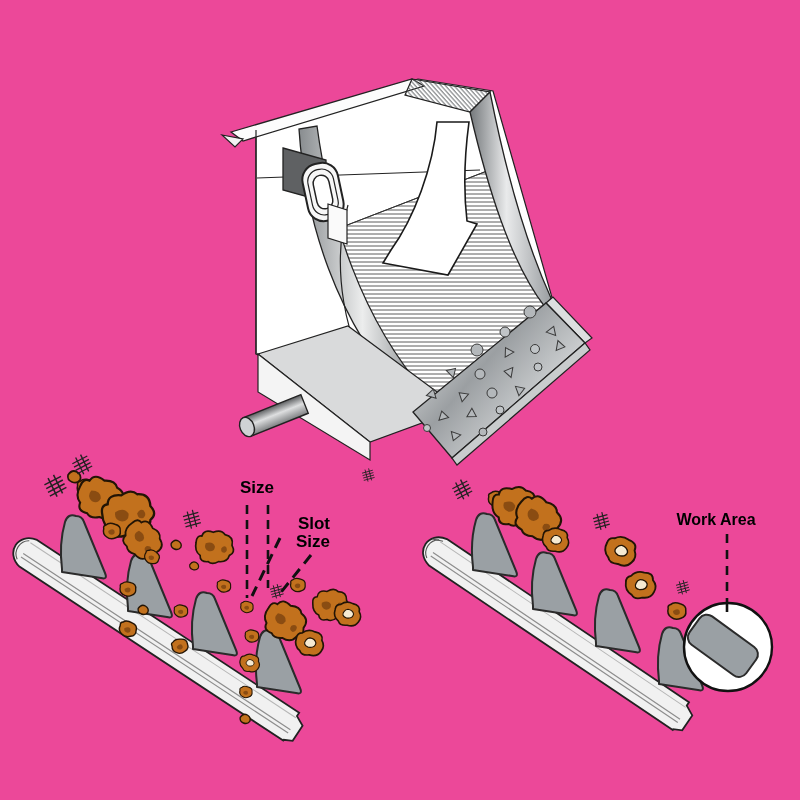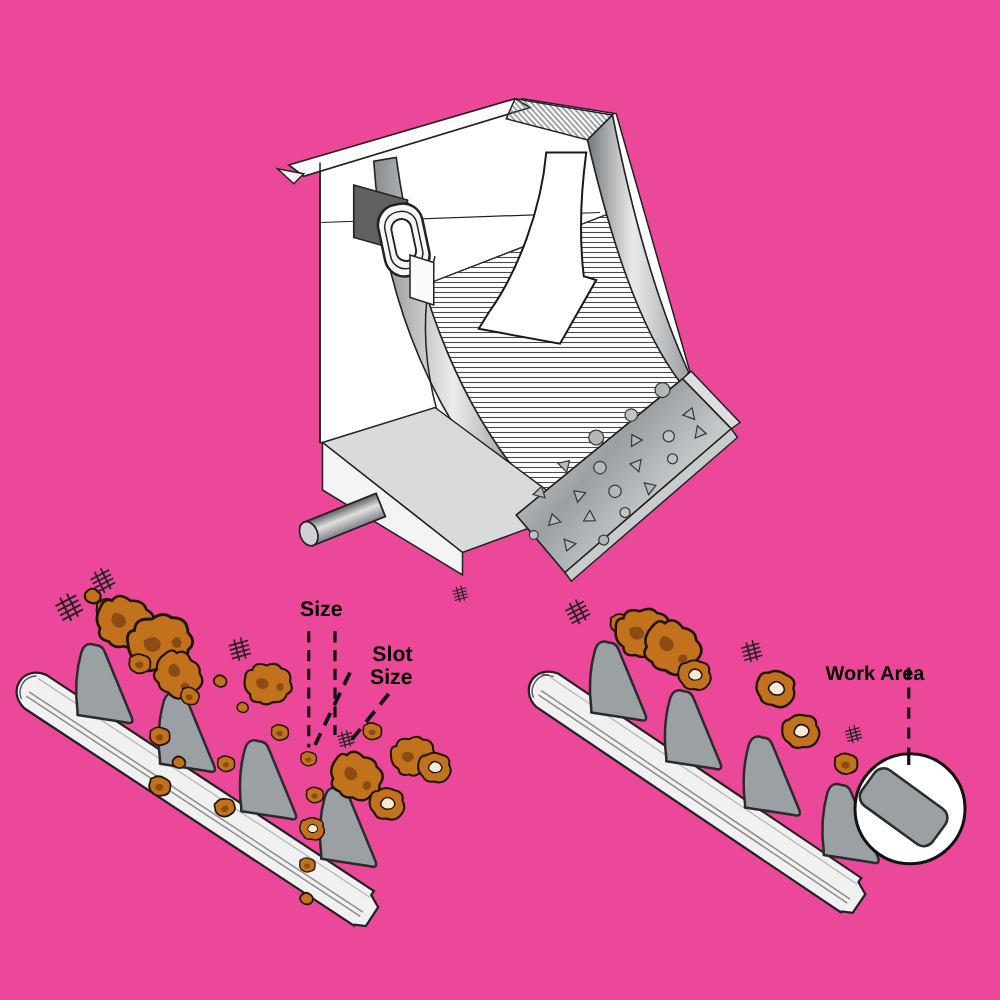--- a/index.html
+++ b/index.html
@@ -2,21 +2,21 @@
 <html><head>
 <meta charset="utf-8">
 <style>
   html,body{margin:0;padding:0;background:#fff;}
   .canvas{position:relative;width:800px;height:800px;background:#ec4899;overflow:hidden;
           font-family:"Liberation Sans",sans-serif;padding-left:20px;}
   .canvas svg{position:absolute;left:0;top:0;}
   .diagram-label{position:absolute;font-weight:bold;color:#000;line-height:1.08;}
   .lbl-size{left:233px;top:479px;width:48px;text-align:center;font-size:17px;}
   .lbl-slot{left:284px;top:515px;width:46px;text-align:right;font-size:17px;}
-  .lbl-work{left:644px;top:511px;width:112px;text-align:center;font-size:16px;margin-top:20px;}
+  .lbl-work{left:660px;top:511px;width:112px;text-align:center;font-size:16px;}
 </style>
 </head>
 <body>
 
 <div class="canvas">
 
 <svg width="800" height="800" viewBox="0 0 800 800">
   <defs>
     <pattern id="hatchH" patternUnits="userSpaceOnUse" width="4" height="4">
       <line x1="0" y1="2" x2="4" y2="2" stroke="#4a4a4a" stroke-width="0.9"></line>

